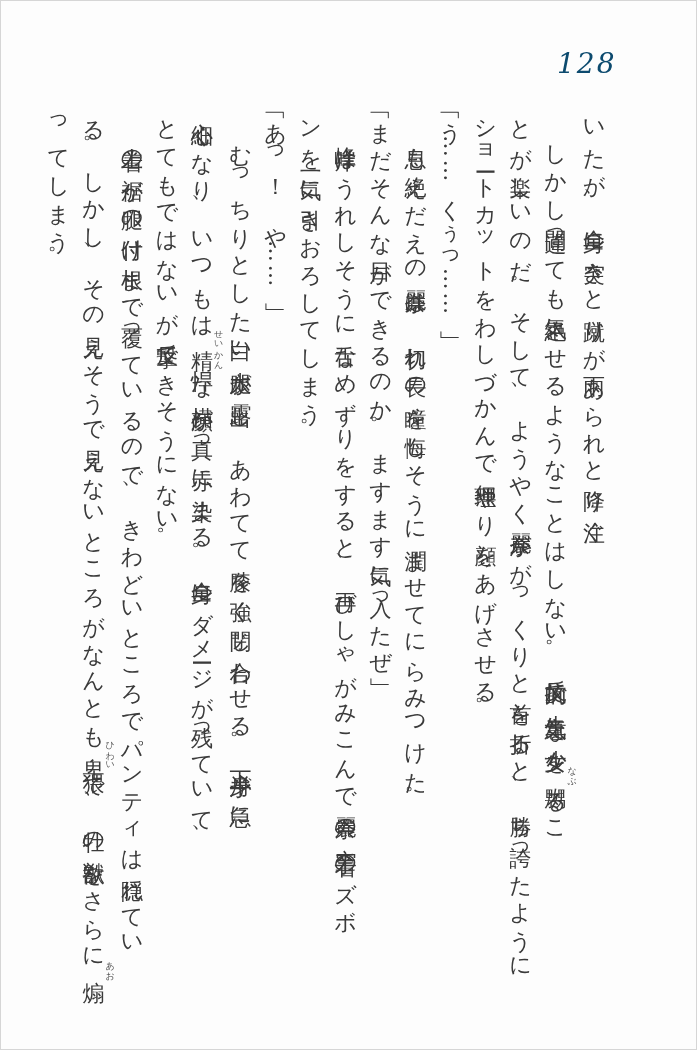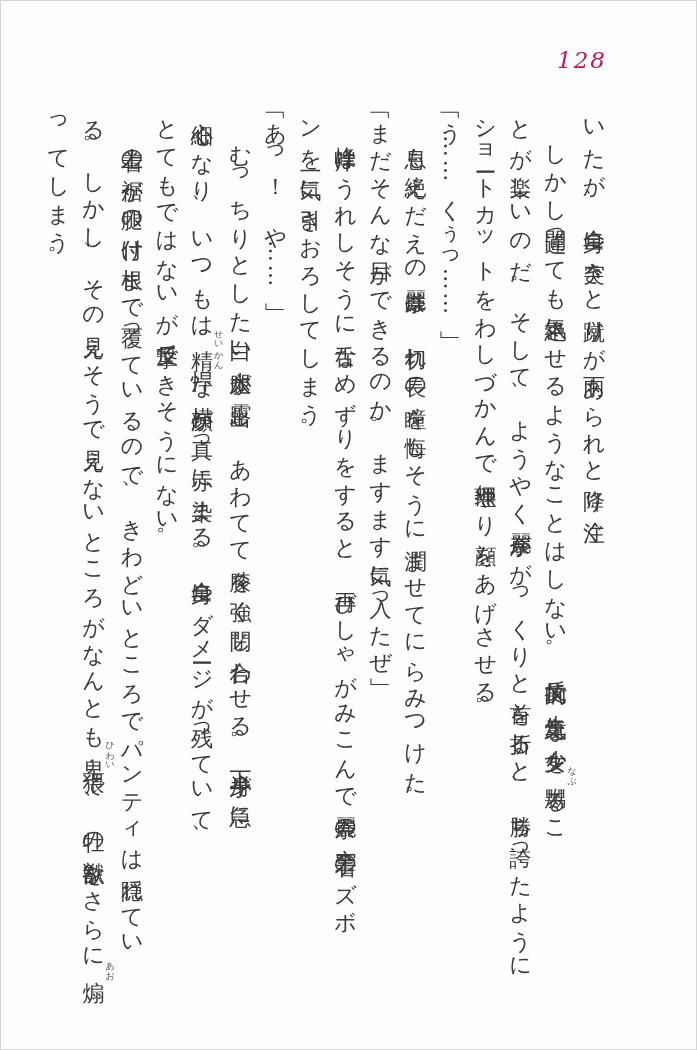--- a/index.html
+++ b/index.html
@@ -17,23 +17,23 @@
     height: 1050px;
     background: #fdfdfd;
     box-sizing: border-box;
     border: 1px solid #d6d6d6;
     overflow: hidden;
   }
   .page-number {
     position: absolute;
     top: 46px;
     left: 556px;
-    font-size: 23px;
+    font-size: 28px;
     font-style: italic;
-    color: #be185d;
+    color: #0c4a6e;
     letter-spacing: 2px;
   }
   .text-area {
     position: absolute;
     top: 104px;
     right: 84px;
     height: 936px;
     writing-mode: vertical-rl;
     -webkit-writing-mode: vertical-rl;
     text-orientation: mixed;

